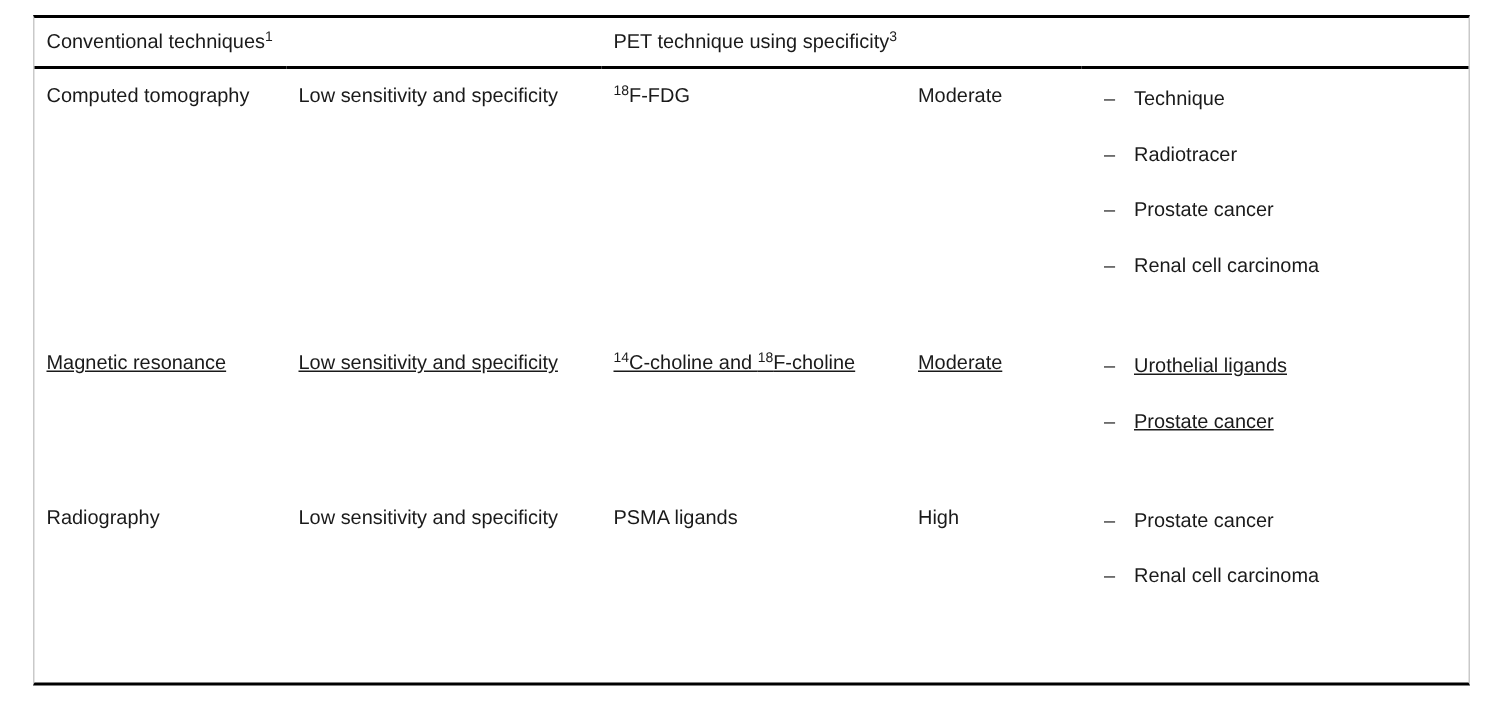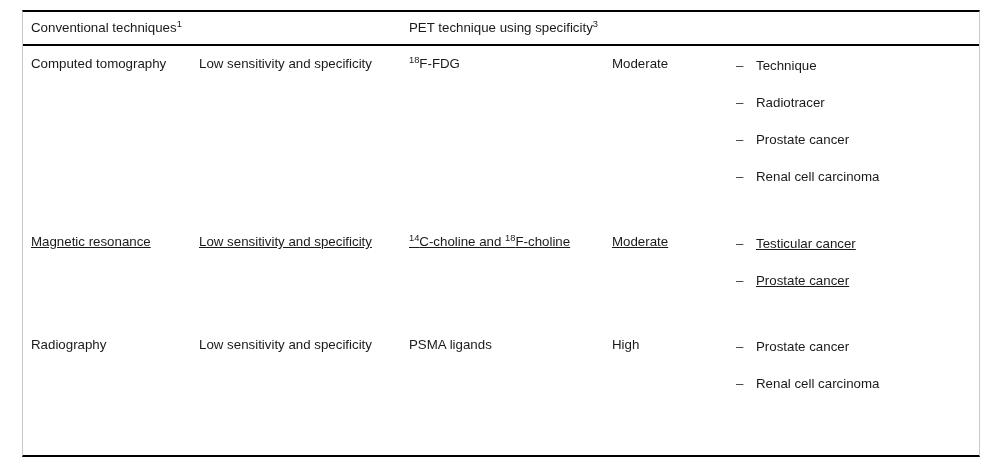--- a/index.html
+++ b/index.html
@@ -139,21 +139,21 @@
 
       <tr class="body-row r2">
         <td>Magnetic resonance</td>
         <td>Low sensitivity and specificity</td>
         <td>
           <sup>14</sup><span>C-choline and </span><sup>18</sup><span>F-choline</span>
         </td>
         <td>Moderate</td>
         <td>
           <ul class="tumor-list">
-            <li><span class="dash">–</span><span>Testicular cancer</span></li>
+            <li><span class="dash">–</span><span>Urothelial ligands</span></li>
             <li><span class="dash">–</span><span>Prostate cancer</span></li>
           </ul>
         </td>
       </tr>
 
       <tr class="body-row r3">
         <td>Radiography</td>
         <td>Low sensitivity and specificity</td>
         <td>PSMA ligands</td>
         <td>High</td>

